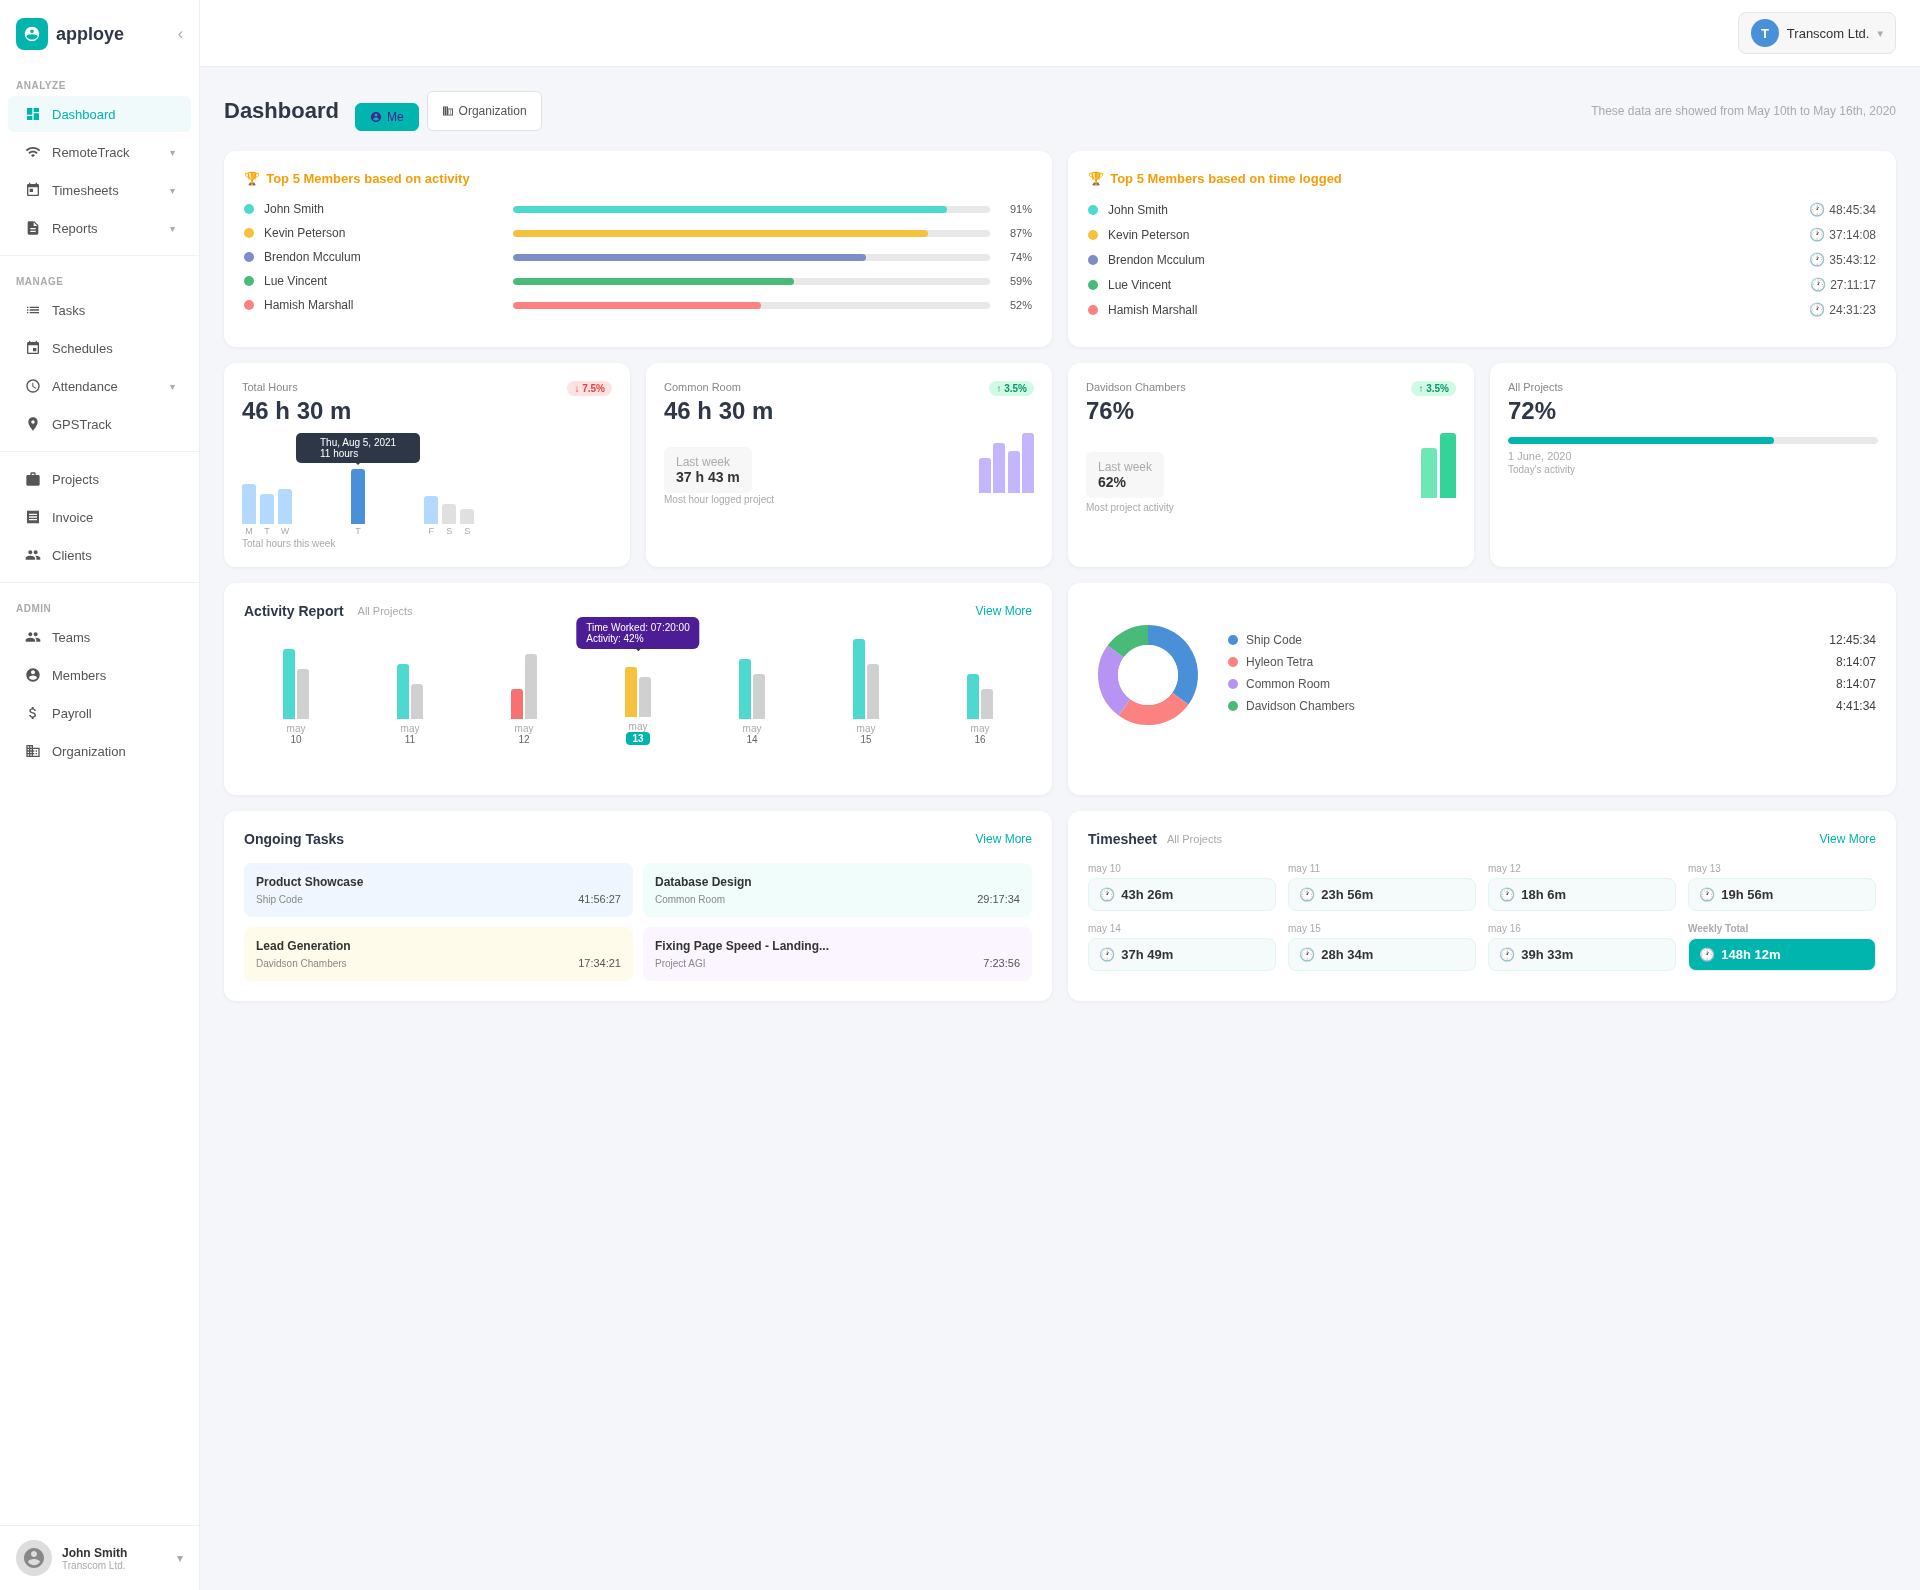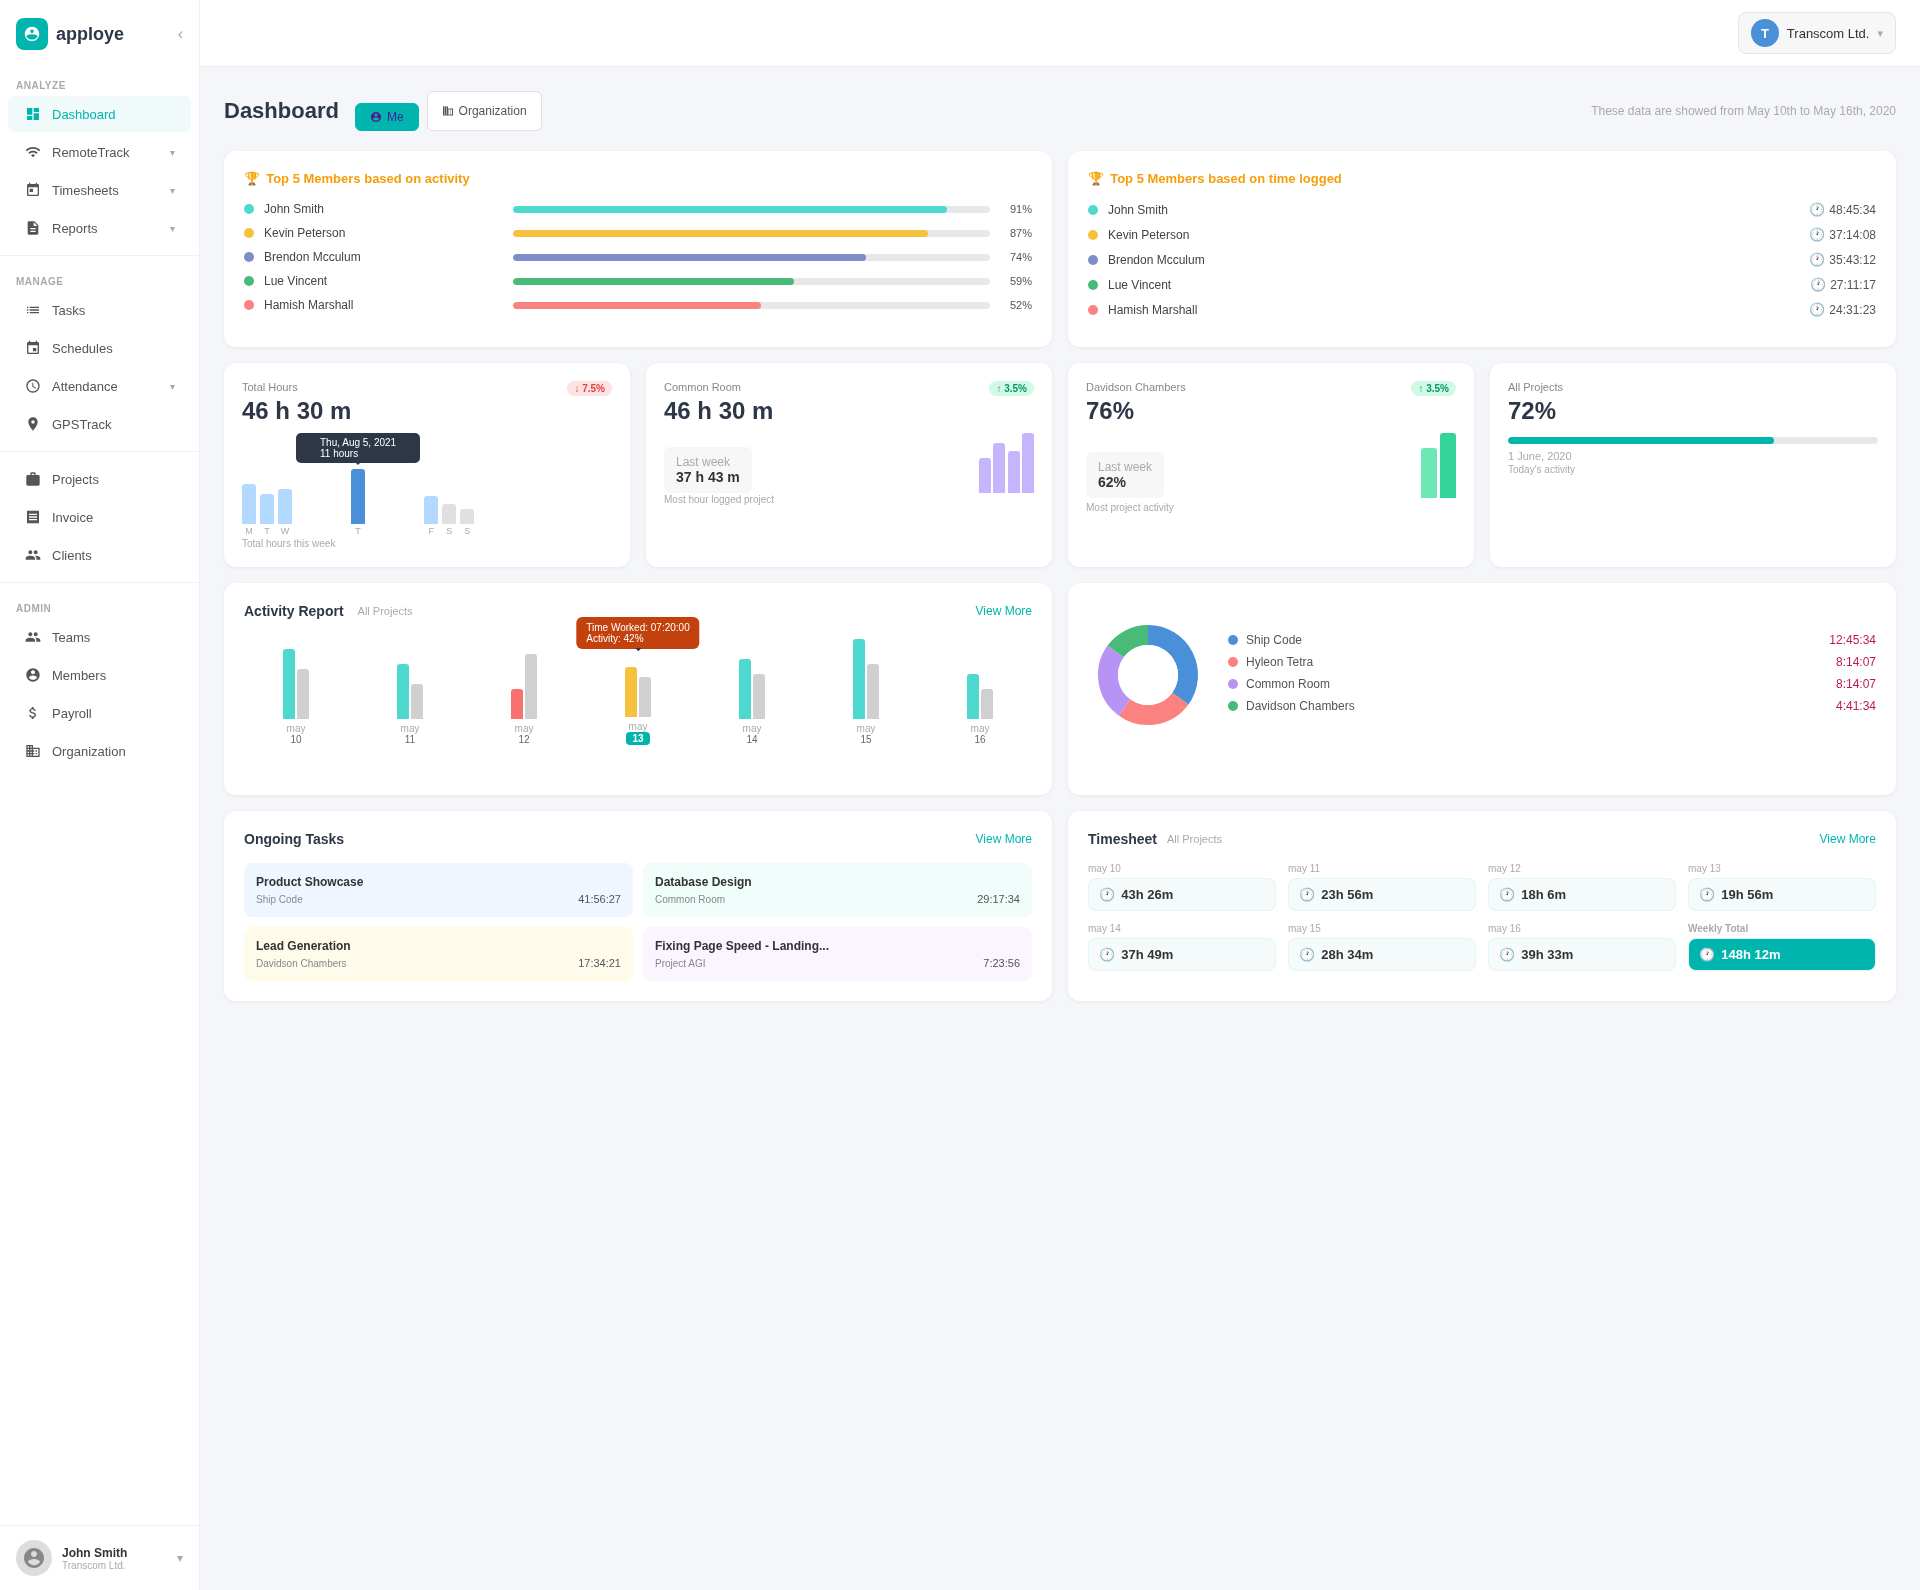--- a/index.html
+++ b/index.html
@@ -78,21 +78,21 @@
     .activity-title { font-size: 14px; font-weight: 700; color: #2d3748; }
     .activity-sub { font-size: 11px; color: #aaa; margin-left: 4px; }
     .view-more { font-size: 12px; color: #00b5ad; cursor: pointer; text-decoration: none; margin-left: auto; }
 
     
     .donut-section { display: flex; align-items: center; gap: 20px; margin-top: 12px; }
     .donut-legend { flex: 1; }
     .legend-row { display: flex; align-items: center; gap: 8px; margin-bottom: 8px; }
     .legend-dot { width: 10px; height: 10px; border-radius: 50%; flex-shrink: 0; }
     .legend-name { flex: 1; font-size: 12px; color: #555; }
-    .legend-time { font-size: 12px; color: #be185d; }
+    .legend-time { font-size: 12px; color: #404040; }
 
     
     .tasks-row { display: grid; grid-template-columns: 1fr 1fr; gap: 16px; margin-bottom: 16px; }
     .tasks-card { background: #fff; border-radius: 12px; padding: 20px; box-shadow: 0 1px 4px rgba(0,0,0,0.06); }
     .tasks-header { display: flex; justify-content: space-between; margin-bottom: 16px; align-items: center; }
     .tasks-title { font-size: 14px; font-weight: 700; color: #2d3748; }
     .task-items { display: grid; grid-template-columns: 1fr 1fr; gap: 10px; }
     .task-item { border-radius: 8px; padding: 12px; }
     .task-item.blue { background: #eff6ff; }
     .task-item.teal { background: #f0fdfa; }
@@ -111,21 +111,21 @@
     .ts-cell { }
     .ts-date { font-size: 10px; color: #aaa; margin-bottom: 4px; }
     .ts-time-box { display: flex; align-items: center; gap: 6px; background: #f5fafa; border: 1px solid #e0f5f4; border-radius: 8px; padding: 8px 10px; font-size: 13px; font-weight: 600; color: #333; }
     .ts-time-box.weekly { background: #00b5ad; color: #fff; }
     .ts-icon { color: #00b5ad; font-size: 13px; }
     .ts-icon.white { color: #fff; }
     .weekly-label { font-size: 10px; color: #aaa; margin-bottom: 4px; font-weight: 600; }
     .bar-tooltip { background: #2d3748; color: #fff; font-size: 10px; padding: 4px 24px; border-radius: 5px; white-space: nowrap; margin-bottom: 4px; position: relative; }
     .bar-tooltip::after { content: ''; position: absolute; bottom: -5px; left: 50%; transform: translateX(-50%); border: 3px solid transparent; border-top-color: #2d3748; }
 
-    .act-tooltip { background: #c2410c; color: #fff; font-size: 10px; padding: 5px 10px; border-radius: 6px; white-space: nowrap; margin-bottom: 20px; position: relative; text-align: left; }
+    .act-tooltip { background: #4c1d95; color: #fff; font-size: 10px; padding: 5px 10px; border-radius: 6px; white-space: nowrap; margin-bottom: 20px; position: relative; text-align: left; }
     .act-tooltip::after { content: ''; position: absolute; bottom: -5px; left: 50%; transform: translateX(-50%); border: 3px solid transparent; border-top-color: #2d3748; }
 
     
     .all-proj-bar-bg { height: 7px; background: #e8e8e8; border-radius: 4px; overflow: hidden; margin-top: 12px; }
     .all-proj-bar-fill { height: 100%; border-radius: 4px; background: #00b5ad; }
   </style>
 </head>
 <body>
 
 <nav class="sidebar">

